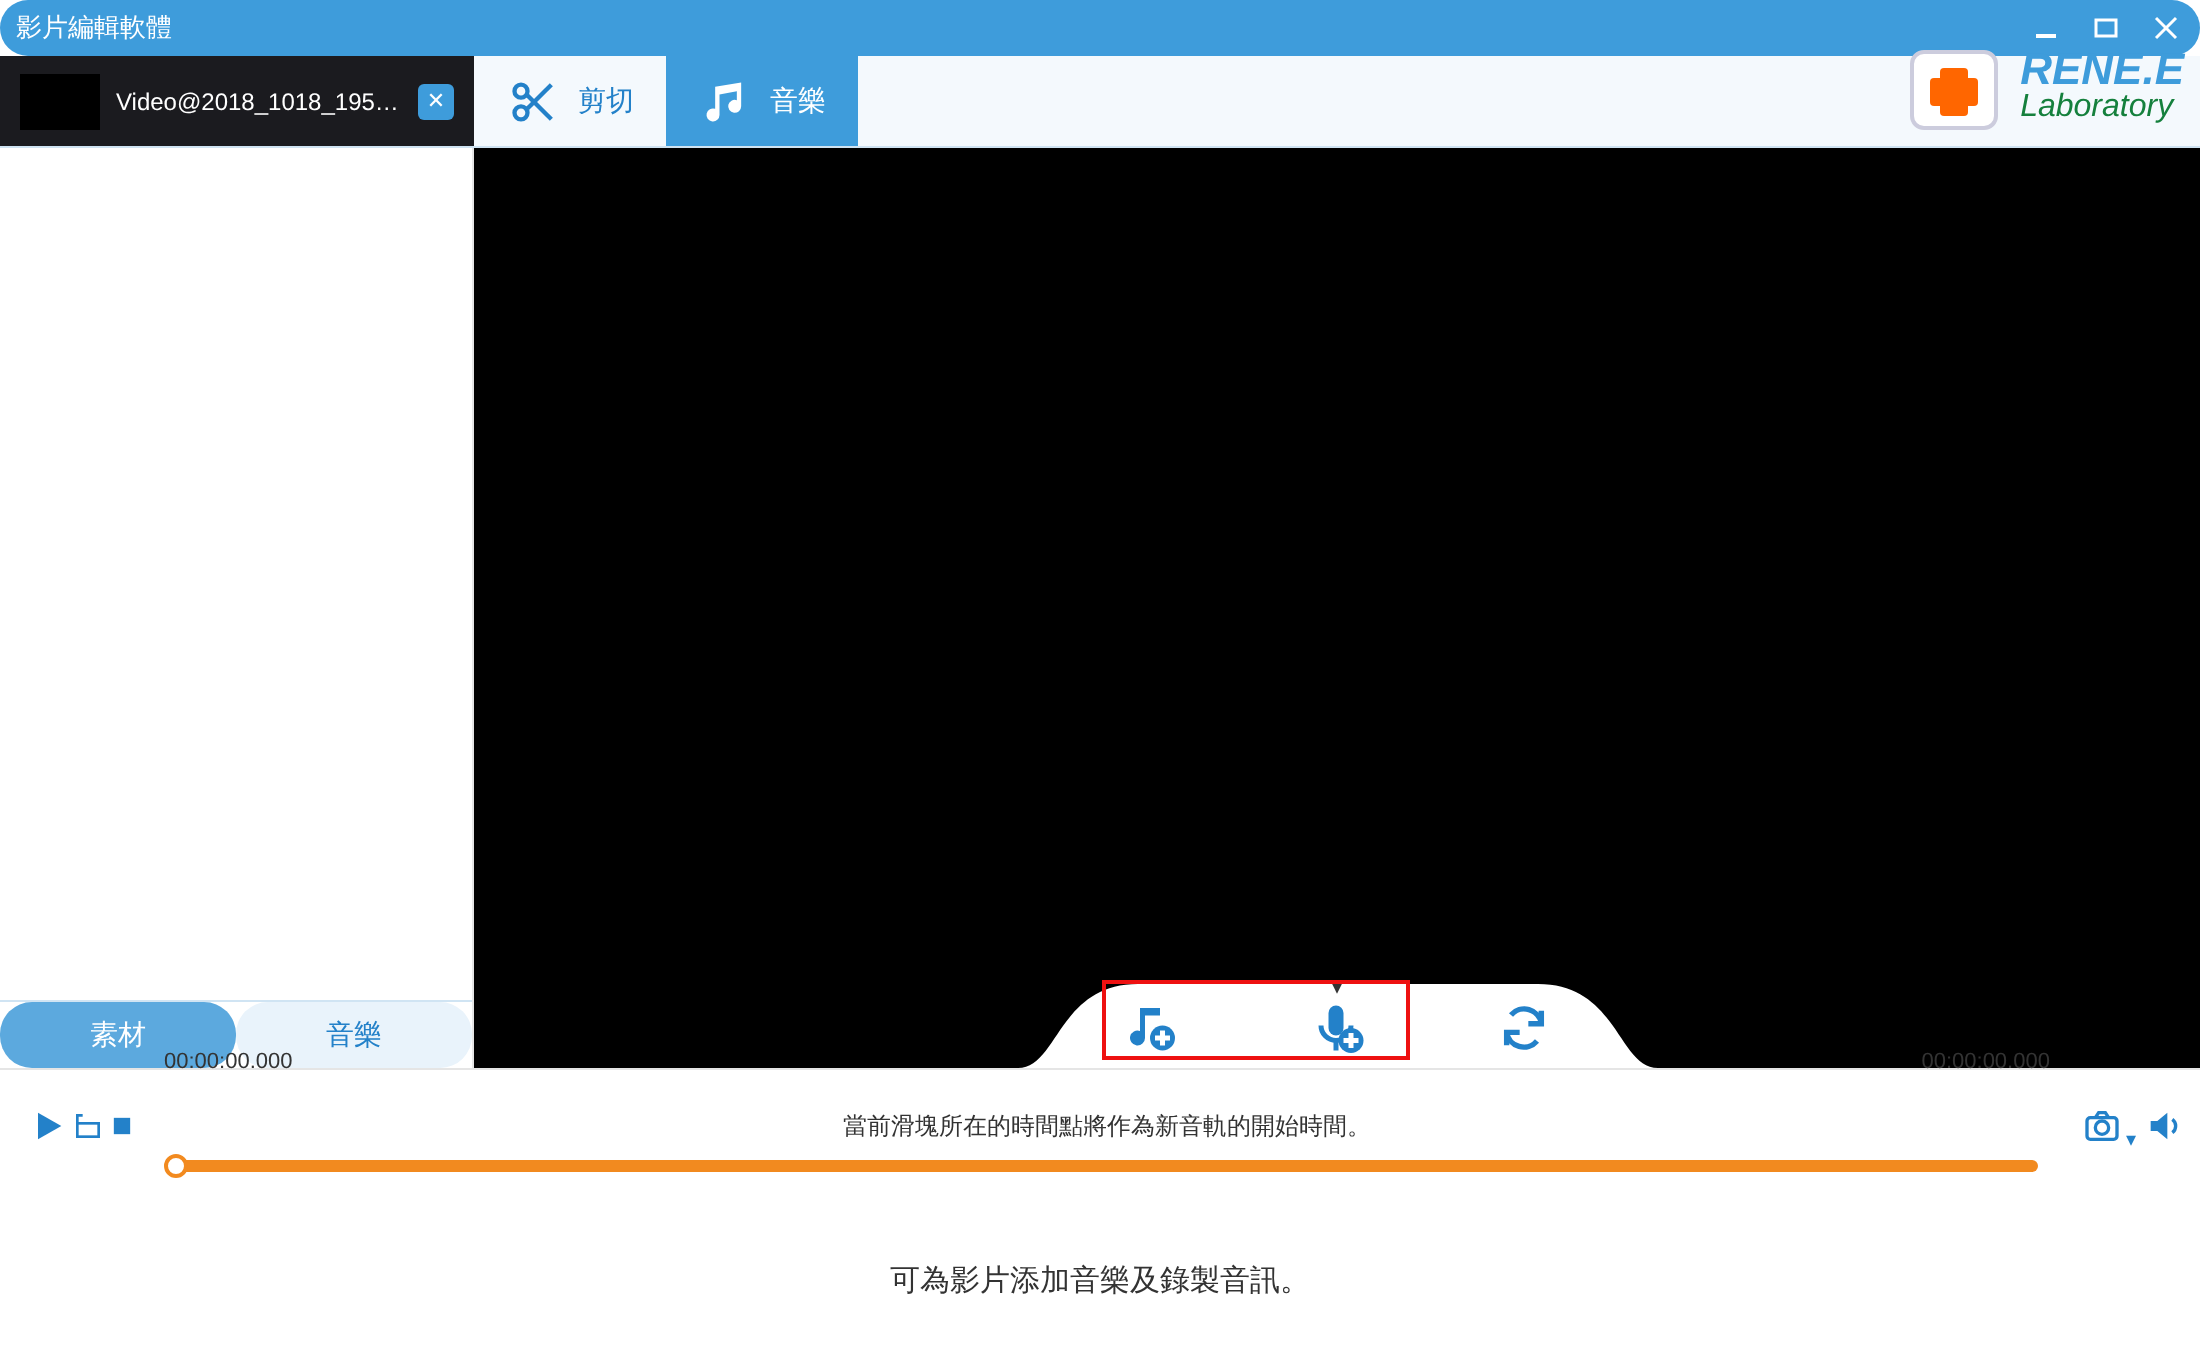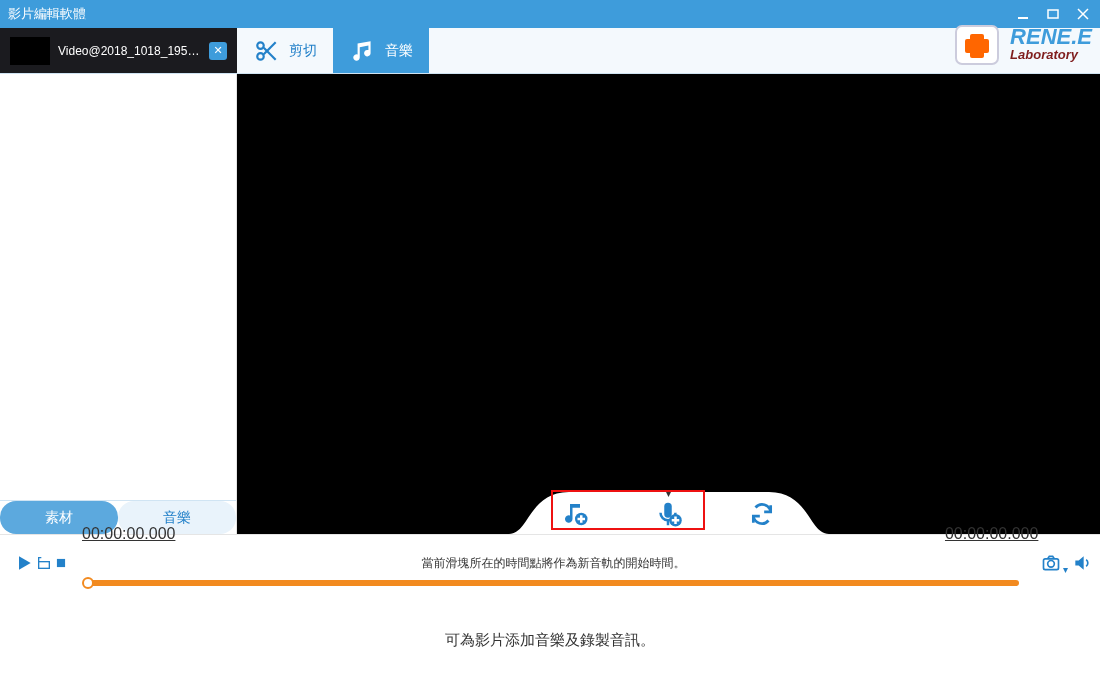--- a/index.html
+++ b/index.html
@@ -1,31 +1,31 @@
 <!DOCTYPE html>
 <html><head>
 <meta charset="utf-8">
 <style>
   * { box-sizing: border-box; margin: 0; padding: 0; font-family: "Microsoft JhengHei", "PingFang TC", sans-serif; }
   body { width: 1100px; height: 680px; background: #fff; overflow: hidden; position: relative; }
 
-  .titlebar { height: 28px; background: #3e9cdb; color: #fff; display: flex; align-items: center; padding: 0 8px; font-size: 13px; }
+  .titlebar { height: 28px; background: #3e9cdb; color: #fff; display: flex; align-items: center; padding: 0 8px; font-size: 13px; border-radius: 14px; }
   .titlebar .win-controls { margin-left: auto; display: flex; gap: 12px; }
   .titlebar .win-controls div { width: 18px; height: 18px; display:flex; align-items:center; justify-content:center; cursor:pointer; }
 
   .toolbar { height: 46px; background: #f4f9fd; border-bottom: 1px solid #cfe3f2; display:flex; align-items:stretch; position:relative; }
   .file-tab { width: 237px; background: #1b1b1f; color:#fff; display:flex; align-items:center; padding:0 10px; font-size:12px; gap:8px; position:relative;}
   .file-tab .thumb { width:40px; height:28px; background:#000;}
   .file-tab .x { width:18px; height:18px; background:#3e9cdb; color:#fff; font-size:11px; display:flex; align-items:center; justify-content:center; border-radius:3px; cursor:pointer;}
   .tool-btn { display:flex; align-items:center; gap:8px; padding:0 16px; color:#2381c9; font-size:14px; cursor:pointer; border-right: 0px solid transparent;}
   .tool-btn.active { background:#3e9cdb; color:#fff; }
   .tool-btn .ic { width:28px; height:28px; display:flex; align-items:center; justify-content:center; }
   .logo { position:absolute; right:0; top:-12px; display:flex; align-items:center; gap:6px; padding:0 8px;}
   .logo .brand { font-family: Georgia, serif; font-style:italic; font-weight:bold; font-size:22px; color:#3e9cdb; line-height:1; text-align:left;}
-  .logo .brand small { font-size:13px; display:block; color:#7f1d1d; font-weight:bold;}
+  .logo .brand small { font-size:16px; display:block; color:#15803d; font-weight:normal;}
 
   .workspace { display:flex; height: 460px; }
   .sidebar { width:237px; background:#fff; border-right:1px solid #e5e5e5; position:relative;}
   .side-tabs { position:absolute; bottom:0; left:0; right:0; display:flex; height:34px; border-top:1px solid #d0e4f3;}
   .side-tabs .stab { flex:1; display:flex; align-items:center; justify-content:center; font-size:14px; cursor:pointer; color:#2381c9; background:#e9f3fb;border-radius:16px;}
   .side-tabs .stab.active { background:#5ca9de; color:#fff;}
   .preview-area { flex:1; background:#000; position:relative;}
 
   .panel-wrap { position:absolute; left:50%; bottom:0; transform:translateX(-50%); width:320px; height:50px; }
   .panel-bg { position:absolute; inset:0; }
@@ -33,21 +33,21 @@
   .panel-icons .pic { width:34px; height:34px; cursor:pointer; display:flex; align-items:center; justify-content:center;}
   .chev { position:absolute; left:50%; top:4px; transform:translateX(-50%); font-size:10px; color:#333;}
   .red-box { position:absolute; border:2px solid #e11; }
 
   .controls { height:60px; border-top:1px solid #e5e5e5; display:flex; align-items:flex-start; padding:4px 8px 0; position:relative;}
   .play-btns { display:flex; gap:2px; align-items:center; margin-top:14px; margin-left:6px;}
   .play-btns div { cursor:pointer; color:#2381c9; }
   .timeline { flex:1; margin:0 14px; position:relative;}
   .timeline .hint { font-size:12px; color:#333; text-align:center; margin-top:16px;}
   .timeline .tl-row { display:flex; align-items:center; gap:0; margin-top:2px;}
-  .timeline .tstart, .timeline .tend { font-size:16px; color:#333; width:80px;text-decoration:underline;}
+  .timeline .tstart, .timeline .tend { font-size:11px; color:#333; width:80px;}
   .timeline .tend { text-align:right;}
   .timeline .track { flex:1; height:6px; background:#f28a1f; border-radius:3px; position:relative; margin:0 6px;}
   .timeline .track .knob { position:absolute; left:0; top:50%; transform:translate(-50%,-50%); width:12px; height:12px; background:#fff; border:2px solid #f28a1f; border-radius:50%; cursor:pointer;}
   .right-icons { display:flex; gap:4px; color:#2381c9; margin-top:14px;}
   .right-icons div{cursor:pointer;}
 
   .msg-area { height:92px; display:flex; align-items:center; justify-content:center; font-size:15px; color:#333; border-top:0;}
 </style>
 </head>
 <body>

